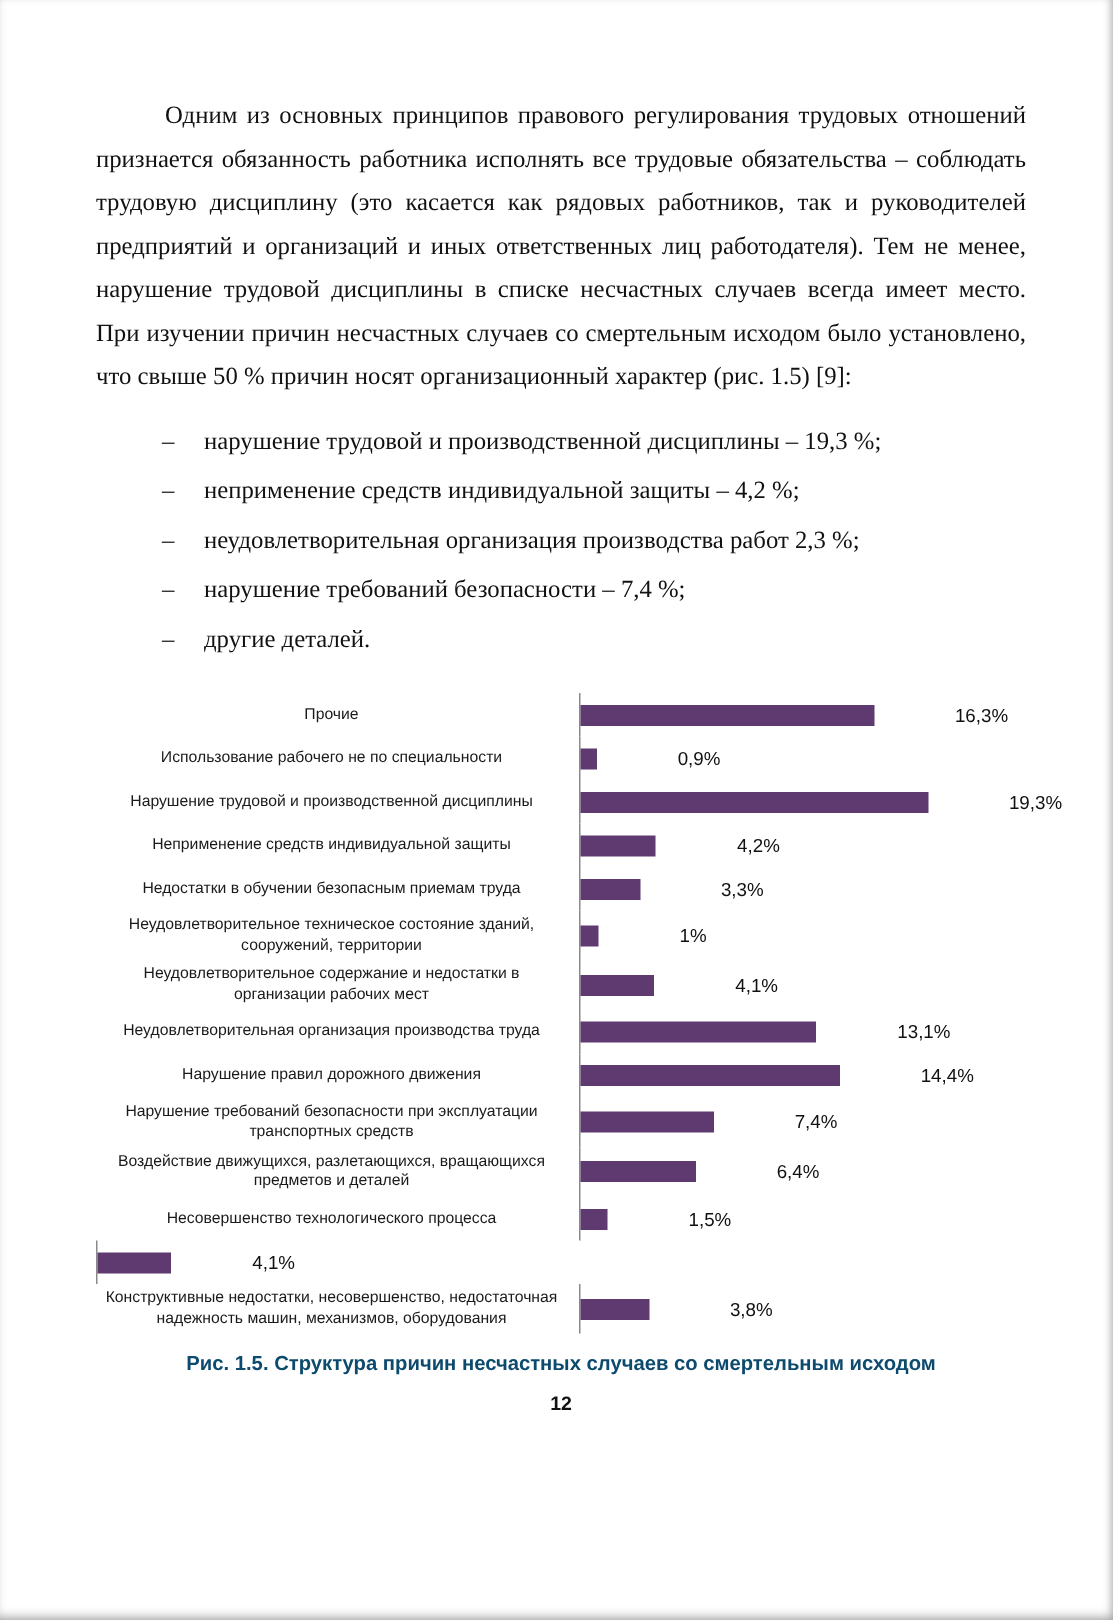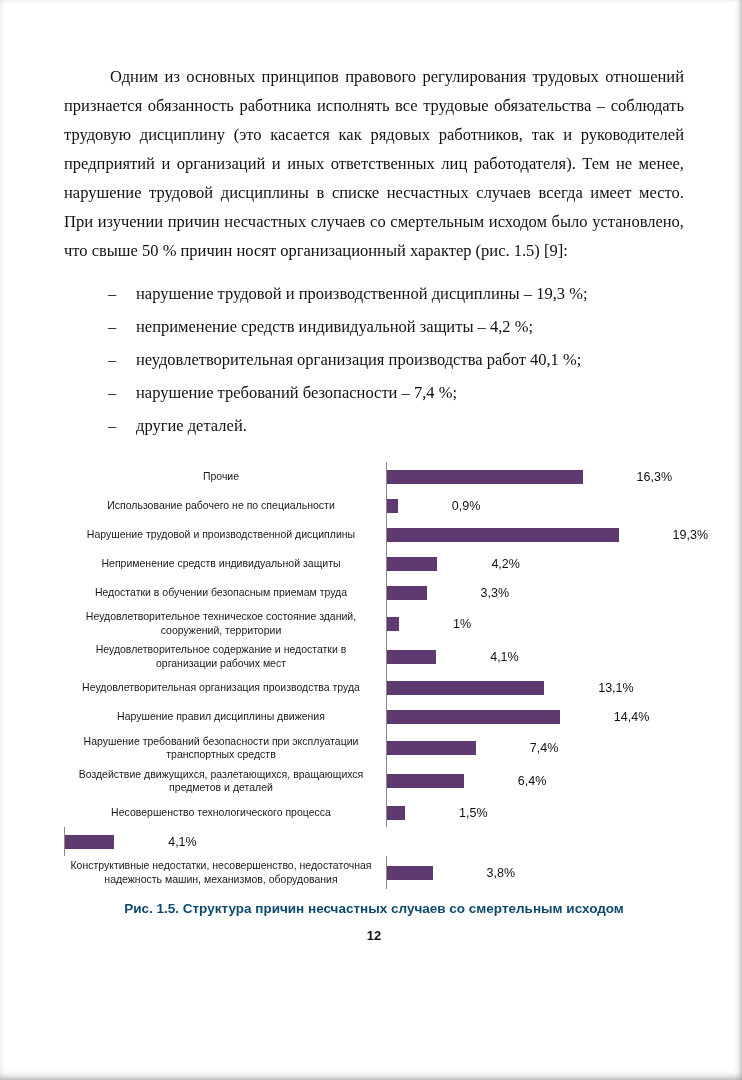--- a/index.html
+++ b/index.html
@@ -104,21 +104,21 @@
       <li>
         <span class="dash">–</span>
         <span>нарушение трудовой и производственной дисциплины – 19,3 %;</span>
       </li>
       <li>
         <span class="dash">–</span>
         <span>неприменение средств индивидуальной защиты – 4,2 %;</span>
       </li>
       <li>
         <span class="dash">–</span>
-        <span>неудовлетворительная организация производства работ 40,1 %;</span>
+        <span>неудовлетворительная организация производства работ 2,3 %;</span>
       </li>
       <li>
         <span class="dash">–</span>
         <span>нарушение требований безопасности – 7,4 %;</span>
       </li>
       <li>
         <span class="dash">–</span>
         <span>другие деталей.</span>
       </li>
     </ul>
@@ -175,21 +175,21 @@
           </div>
         </div>
         <div class="chart-row">
           <div class="chart-label">Неудовлетворительная организация производства труда</div>
           <div class="chart-track">
             <div class="chart-bar" style="width: 157.2px; background: rgb(94, 58, 112);"></div>
             <span class="chart-value">13,1%</span>
           </div>
         </div>
         <div class="chart-row">
-          <div class="chart-label">Нарушение правил дисциплины движения</div>
+          <div class="chart-label">Нарушение правил дорожного движения</div>
           <div class="chart-track">
             <div class="chart-bar" style="width: 172.8px; background: rgb(94, 58, 112);"></div>
             <span class="chart-value">14,4%</span>
           </div>
         </div>
         <div class="chart-row">
           <div class="chart-label">Нарушение требований безопасности при эксплуатации транспортных средств</div>
           <div class="chart-track">
             <div class="chart-bar" style="width: 88.8px; background: rgb(94, 58, 112);"></div>
             <span class="chart-value">7,4%</span>

